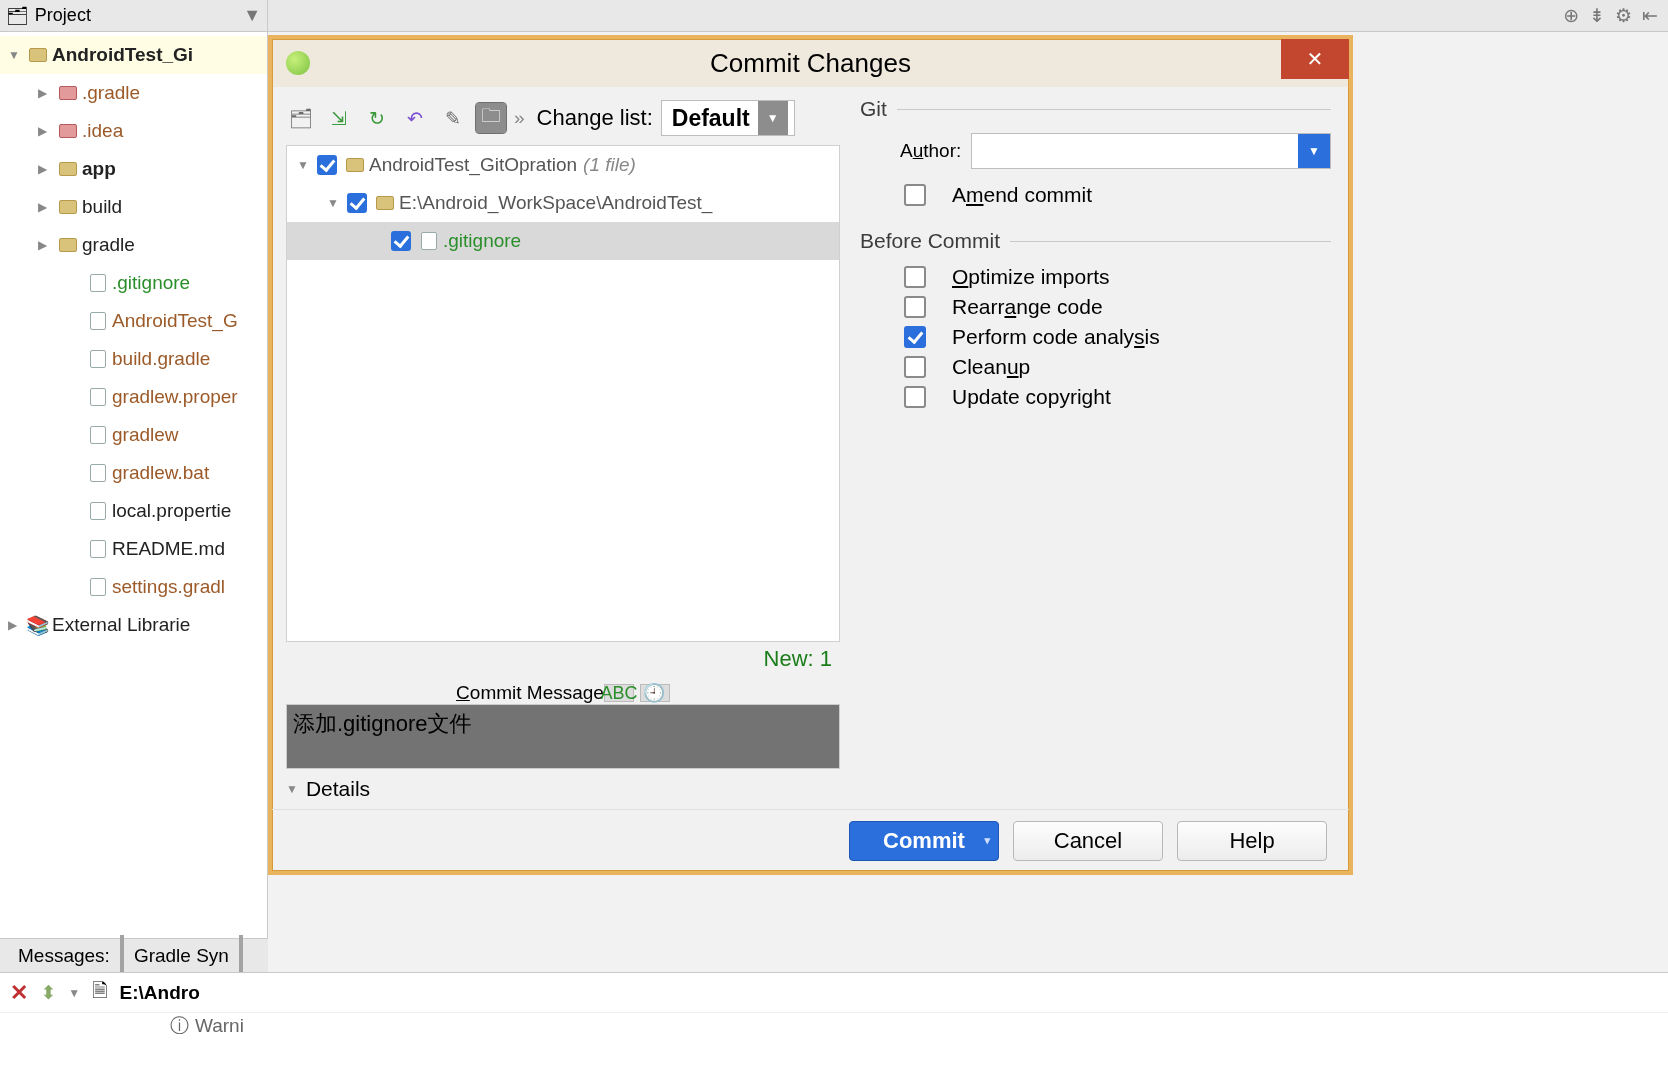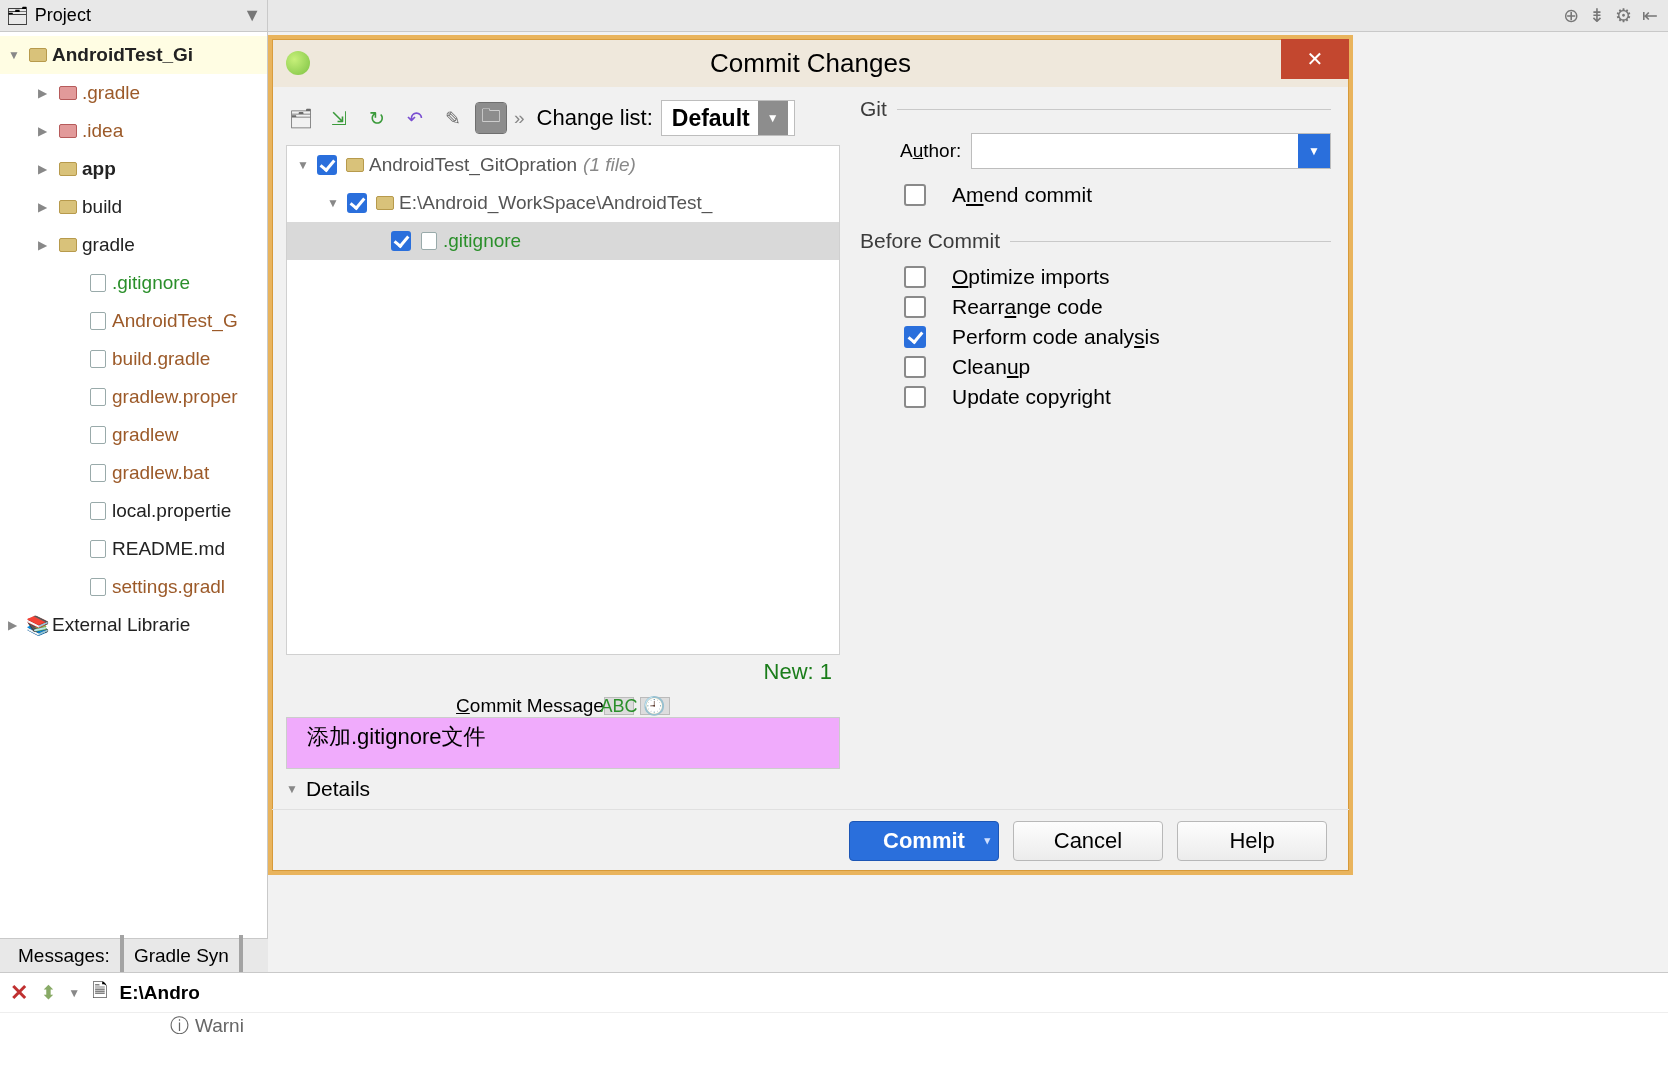--- a/index.html
+++ b/index.html
@@ -205,23 +205,23 @@
   margin-top: 6px;
 }
 .cm-btns { display: flex; gap: 6px; }
 .cm-btn {
   width: 30px; height: 18px;
   border: 1px solid #bbb; background: #ddd;
   display: flex; align-items: center; justify-content: center;
   font-size: 18px;
 }
 .cm-text {
-  width: 100%; height: 52px;
-  border: 1px solid #ccc; background: #f0abfc;
-  font-size: 22px; padding: 4px 20px;
+  width: 100%; height: 65px;
+  border: 1px solid #ccc; background: #737373;
+  font-size: 22px; padding: 4px 6px;
   font-family: inherit; resize: none;
 }
 .details-row {
   display: flex; align-items: center; gap: 8px;
   margin-top: 8px; font-size: 21px;
 }
 .details-row .arrow { color: #888; font-size: 12px; }
 
 
 .dlg-right {

